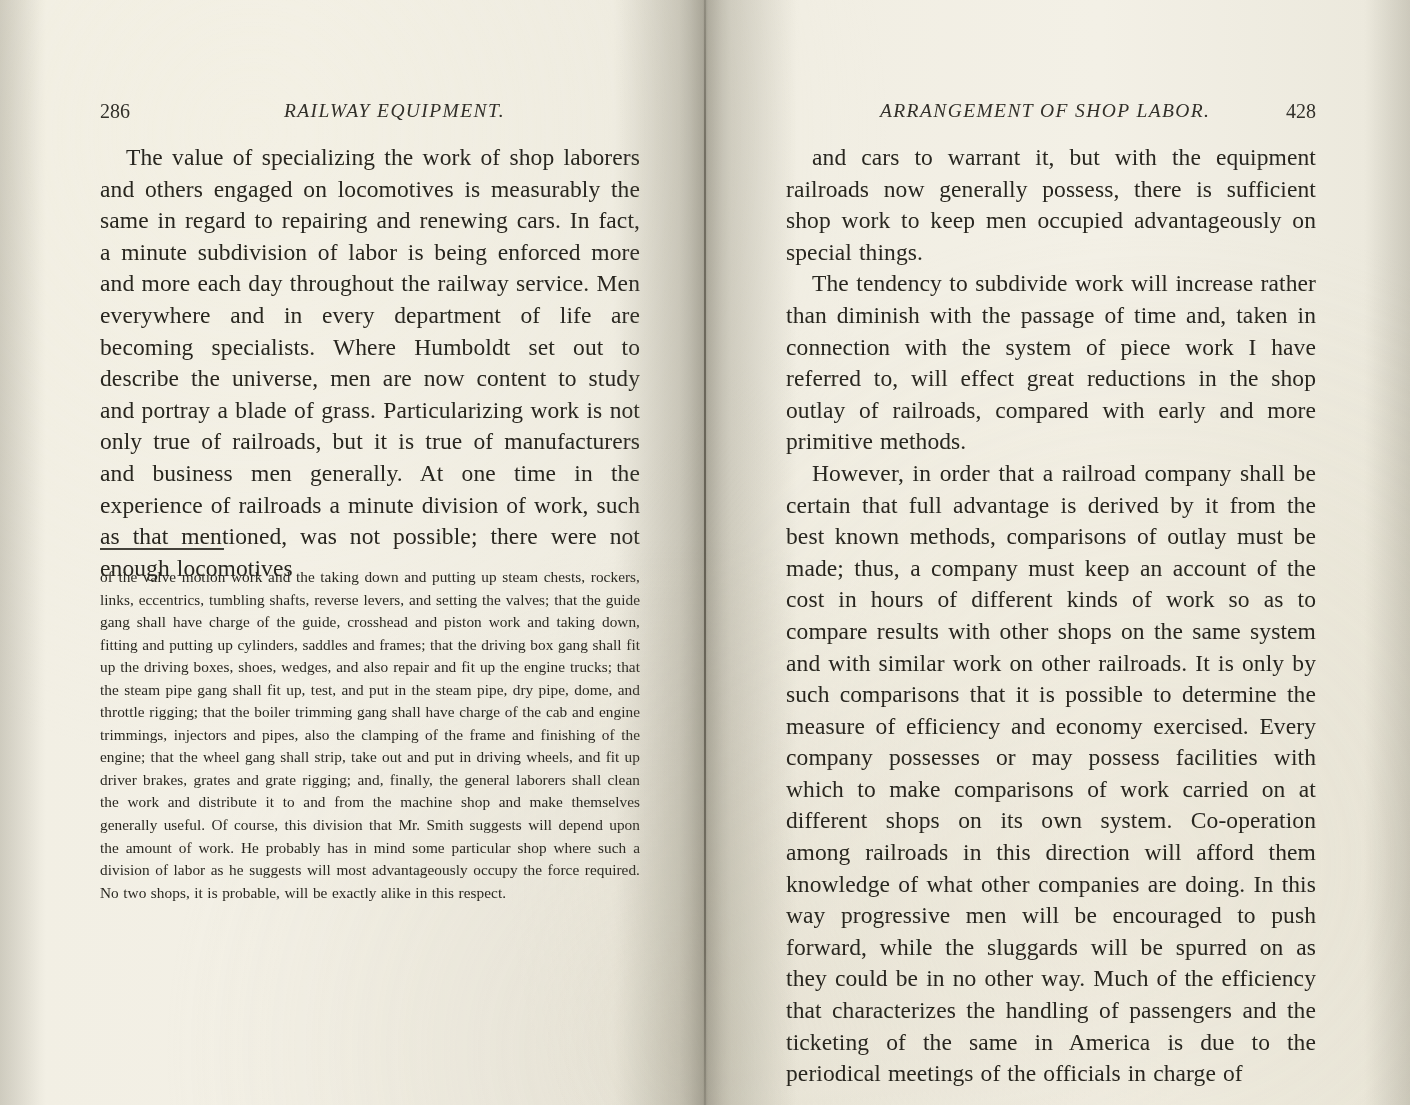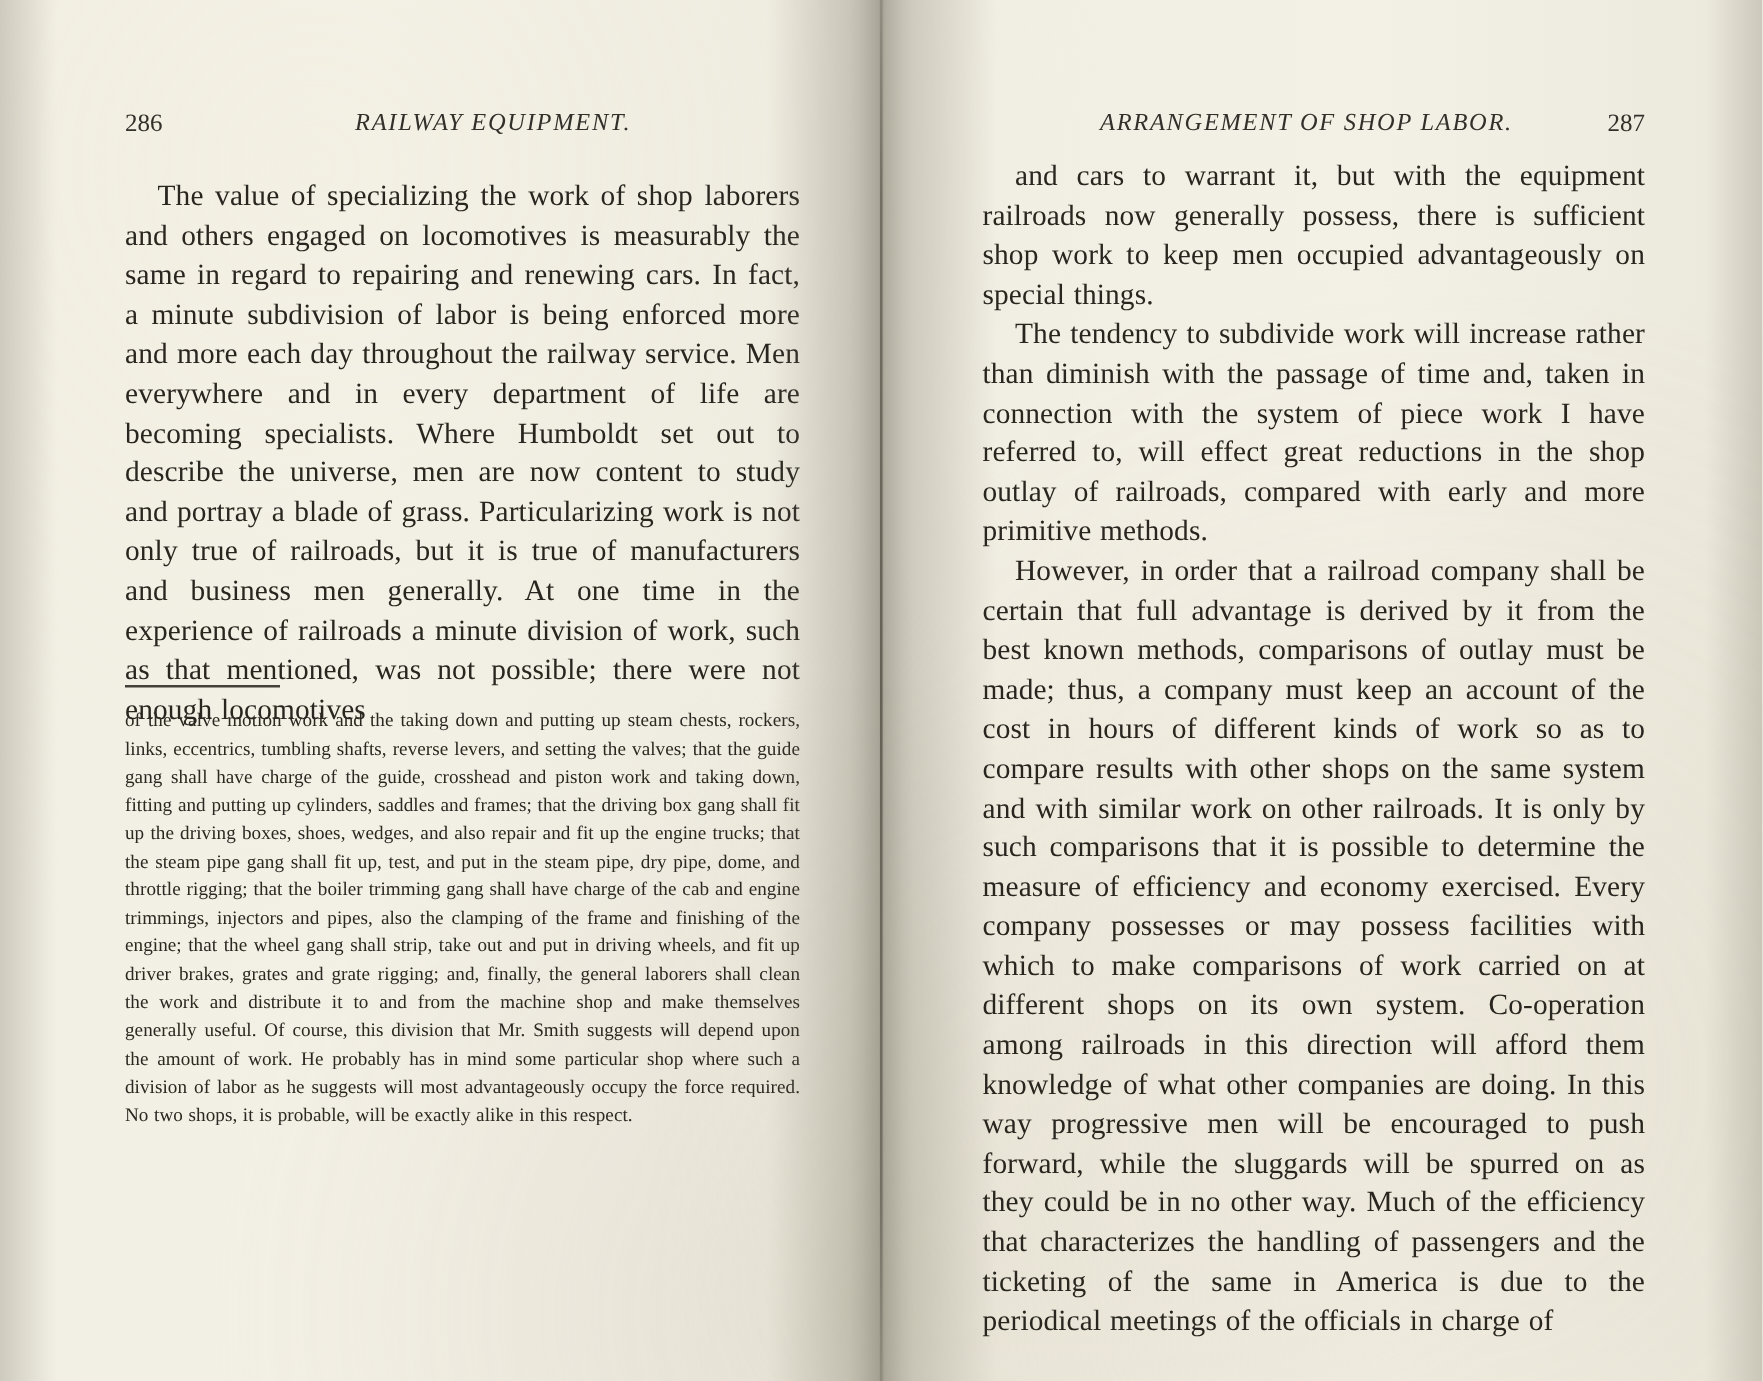--- a/index.html
+++ b/index.html
@@ -70,21 +70,21 @@
   .page {
     position: absolute;
     top: 0;
     height: 1105px;
   }
   .page-left  { left: 0;    width: 705px; }
   .page-right { left: 705px; width: 705px; }
 
   .running-head {
     position: absolute;
-    top: 88px;
+    top: 100px;
     height: 26px;
     font-style: italic;
     font-size: 19.5px;
     letter-spacing: .6px;
     color: #32302a;
     white-space: nowrap;
   }
   .running-head .folio {
     font-style: normal;
     font-size: 20px;
@@ -103,21 +103,21 @@
   .head-right { left: 880px; width: 540px; }
   .head-right .title-words { position: absolute; left: 0; top: 0; }
   .head-right .folio { position: absolute; right: 104px; top: 0; }
 
   .column {
     position: absolute;
     text-align: justify;
     text-justify: inter-word;
   }
   .col-left  { left: 100px;  top: 142px; width: 540px; }
-  .col-right { left: 786px;  top: 126px; width: 530px; }
+  .col-right { left: 786px;  top: 142px; width: 530px; }
 
   .body-text {
     font-size: 23.5px;
     line-height: 31.6px;
     letter-spacing: .1px;
     word-spacing: 1px;
     color: #28261f;
   }
   .body-text p {
     margin: 0;
@@ -202,21 +202,21 @@
   </div>
 
   <div class="page page-right">
 
     <div class="gutter-shade-r"></div>
     <div class="edge-shade-far-r"></div>
   </div>
 
   <div class="running-head head-right">
     <span class="title-words">ARRANGEMENT OF SHOP LABOR.</span>
-    <span class="folio">287</span>
+    <span class="folio">428</span>
   </div>
 
   <div class="column col-right body-text">
     <p>and cars to warrant it, but with the equipment railroads now generally possess, there is sufficient shop work to keep men occupied advantageously on special things.</p>
     <p class="cont-indent">The tendency to subdivide work will increase rather than diminish with the passage of time and, taken in connection with the system of piece work I have referred to, will effect great reductions in the shop outlay of railroads, compared with early and more primitive methods.</p>
     <p class="cont-indent">However, in order that a railroad company shall be certain that full advantage is derived by it from the best known methods, comparisons of outlay must be made; thus, a company must keep an account of the cost in hours of different kinds of work so as to compare results with other shops on the same system and with similar work on other railroads. It is only by such comparisons that it is possible to determine the measure of efficiency and economy exercised. Every company possesses or may possess facilities with which to make comparisons of work carried on at different shops on its own system. Co-operation among railroads in this direction will afford them knowledge of what other companies are doing. In this way progressive men will be encouraged to push forward, while the sluggards will be spurred on as they could be in no other way. Much of the efficiency that characterizes the handling of passengers and the ticketing of the same in America is due to the periodical meetings of the officials in charge of</p>
   </div>
 
   <div class="gutter-line"></div>
 </div>

